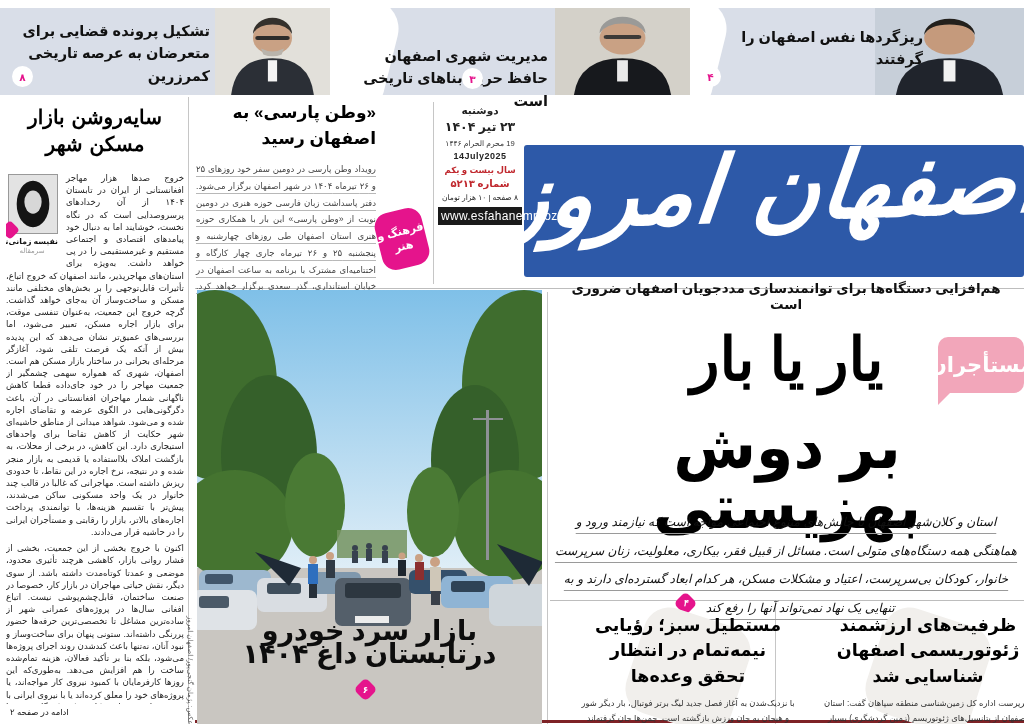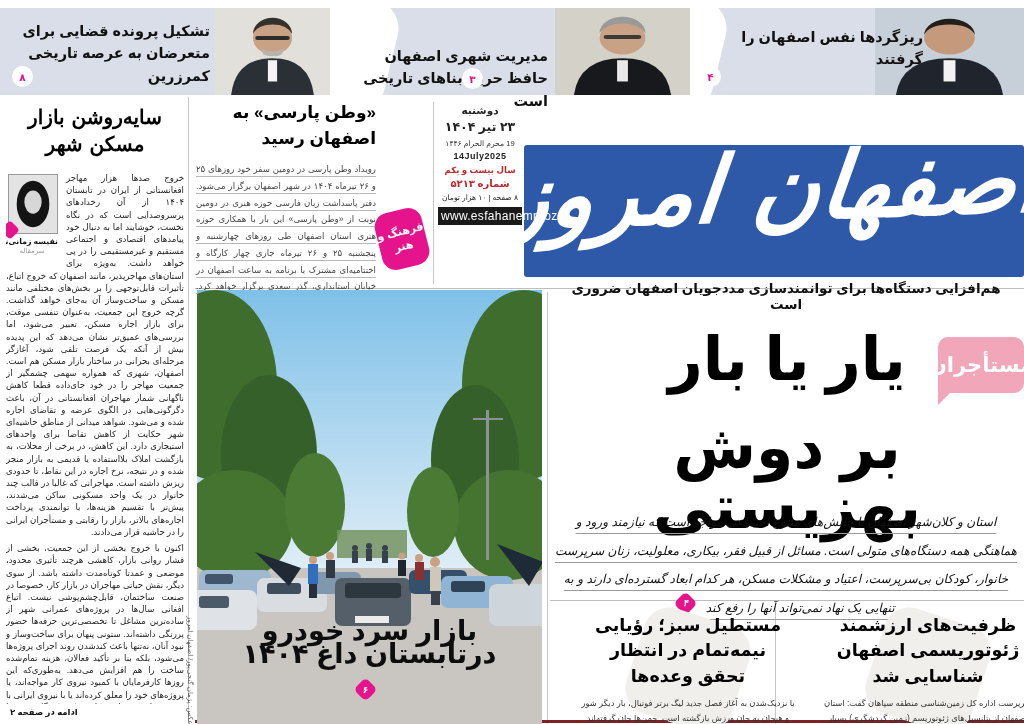--- a/index.html
+++ b/index.html
@@ -43,40 +43,40 @@
   .editorial { position:absolute; left:6px; top:104px; width:178px; height:600px; overflow:hidden; }
   .editorial-title { font-family:"DejaVu Serif","Liberation Serif",serif; font-weight:bold; font-size:20px; line-height:1.35; text-align:center; color:#000; margin-bottom:14px; }
   .author-box { float:left; width:52px; margin:2px 8px 4px 0; text-align:center; }
   .author-photo { position:relative; width:50px; height:60px; border:1px solid #999; background:#e9e9e9; }
   .author-photo svg { width:100%; height:100%; display:block; }
   .author-photo .diamond { position:absolute; left:-6px; bottom:-4px; width:14px; height:14px; border-radius:4px; }
   .author-name { font-weight:bold; font-size:7.8px; margin-top:3px; color:#111; white-space:nowrap; }
   .author-role { font-size:7px; color:#999; margin-top:1px; }
   .editorial-body { font-size:8.6px; line-height:1.42; text-align:justify; color:#222; }
   .editorial-body p { margin-bottom:4px; }
-  .continued { position:absolute; left:8px; top:707px; font-size:8.5px; font-weight:bold; color:#111; background:#fff; padding:0 2px; }
+  .continued { position:absolute; left:8px; top:707px; font-size:8.5px; font-weight:normal; color:#111; background:#fff; padding:0 2px; }
 
   
   .culture { position:absolute; left:196px; top:100px; width:180px; }
   .culture-title { font-weight:900; font-size:17px; line-height:1.5; text-align:right; color:#000; margin-bottom:10px; }
   .culture-body { font-size:8.6px; line-height:1.95; text-align:justify; color:#444;
       text-decoration:underline; text-decoration-color:#b8b8b8; text-underline-offset:4px; }
   .culture .diamond { margin-right:6px; vertical-align:middle; }
   .culture-badge { position:absolute; left:378px; top:210px; width:48px; height:58px; background:#e5148c; border-radius:14px;
       transform:rotate(-14deg); color:#fff; font-weight:bold; font-size:11px; line-height:1.35;
       display:flex; align-items:center; justify-content:center; text-align:center; }
 
   
   .lead-kicker { position:absolute; left:555px; top:280px; width:462px; text-align:center; font-weight:bold; font-size:13.5px; color:#111; }
   .lead-ribbon { position:absolute; left:938px; top:337px; width:86px; height:56px; background:#f2a6ba; border-radius:10px 10px 10px 0;
       color:#fff; font-weight:900; font-size:21px; display:flex; align-items:center; justify-content:center; }
   .lead-ribbon::after { content:""; position:absolute; right:-0px; bottom:-12px; right:auto; left:0;
       border-left:14px solid #f2a6ba; border-bottom:14px solid transparent; }
   .lead-title { position:absolute; left:552px; width:470px; text-align:center; font-weight:900; color:#000; font-size:60px; line-height:1; letter-spacing:-1px; }
-  .lead-title.l1 { top:330px; }
+  .lead-title.l1 { top:330px;font-family:Liberation Serif, serif; }
   .lead-title.l2 { top:418px; }
   .lead-summary { position:absolute; left:552px; top:508px; width:468px; font-style:italic; font-size:12.2px; line-height:2.35;
       text-align:center; color:#111; text-decoration:underline; text-decoration-color:#9a9a9a; text-underline-offset:7px; }
   .lead-summary .diamond { margin-right:8px; text-decoration:none; }
 
   
   .bottom-article { position:absolute; top:607px; height:120px; text-align:center;margin-left:27px; }
   .bottom-article .wm { position:absolute; left:50%; top:8px; width:110px; height:110px; margin-left:-55px; background:#f1efec; border-radius:26px; transform:rotate(18deg); z-index:0; }
   .bottom-article > div { position:relative; z-index:1; }
   .ba-title { font-weight:900; font-size:17.5px; line-height:1.45; color:#000; margin:6px auto 7px; }

